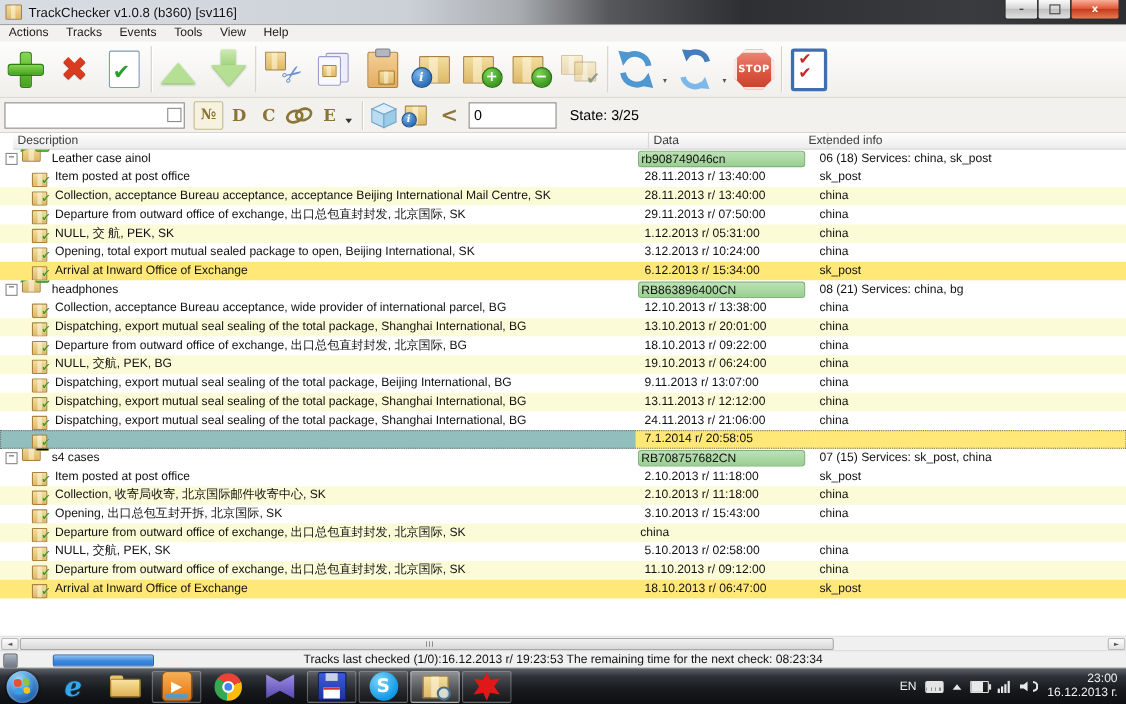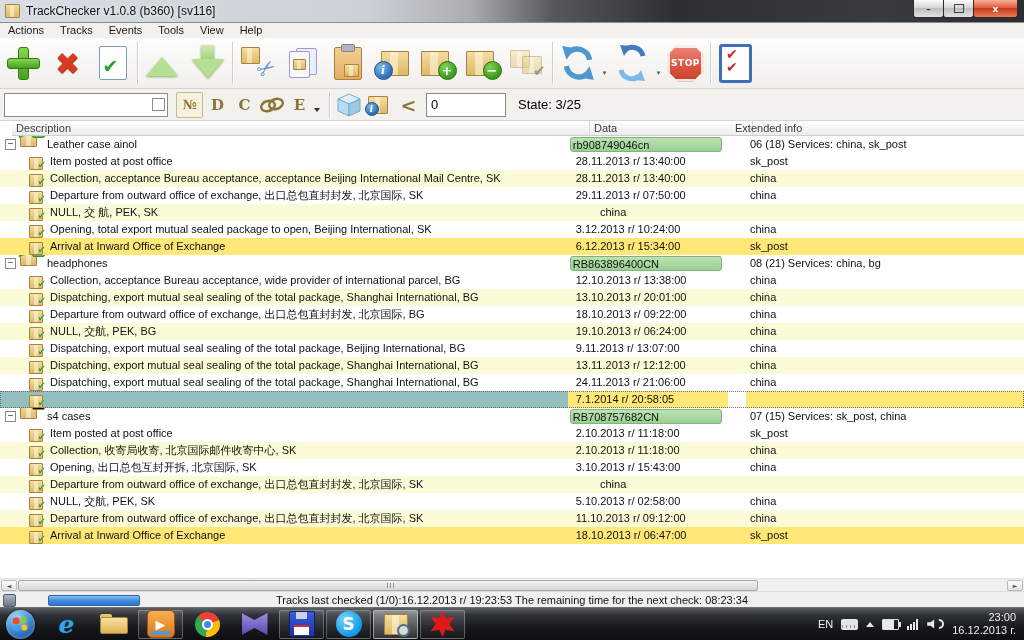--- a/index.html
+++ b/index.html
@@ -83,21 +83,21 @@
   #state-label{margin-left:12px;font-size:13px;color:#000;}
 
   
   #grid{left:0;top:121px;width:1024px;height:457px;background:#fff;}
   #grid-header{height:14px;background:linear-gradient(#fefefe,#ececec);border-bottom:1px solid #cfcfcf;position:relative;color:#3c3c3c;margin-left:12px;}
   #grid-header .hc{position:absolute;top:0;height:14px;line-height:14px;border-right:1px solid #d8d8d8;padding-left:4px;box-sizing:border-box;}
   .row{height:17px;display:flex;align-items:center;line-height:17px;white-space:nowrap;}
   .cell{height:17px;box-sizing:border-box;overflow:hidden;display:flex;align-items:center;}
   .cdesc{width:578px;padding-left:3px;}
   .cdata{width:163px;padding-left:8px;}
-  .cext{width:283px;padding-left:4px;margin-left:18px;}
+  .cext{width:283px;padding-left:4px;}
   .bg-white{background:#fff;} .bg-pale{background:#fbfbd8;} .bg-gold{background:#ffe878;}
   .row.selected{outline:1px dotted #6f6f6f;outline-offset:-1px;}
   .row.selected .cdesc{background:#92bfbd;}
   .row.selected .cdata,.row.selected .cext{background:#ffe878;}
   .xp{width:9px;height:9px;border:1px solid #898989;background:#fff;color:#333;
       font:9px/7px "DejaVu Sans Mono",monospace;text-align:center;margin:0 4px 0 2px;flex:none;}
   .grp-icon{position:relative;width:19px;height:27px;margin-right:8px;flex:none;}
   .grp-icon .pkg{width:15px;height:13px;margin-top:1px;}
   .grp-icon .up-arrow{position:absolute;left:-3px;top:-2px;width:0;height:0;
       border-left:4px solid transparent;border-right:4px solid transparent;border-bottom:8px solid #47a42b;transform:rotate(-20deg);}
@@ -410,20 +410,23 @@
         </div>
         <div class="cell cext">
           <span>china</span>
         </div>
       </div>
       <div class="row bg-pale">
         <div class="cell cdesc">
           <span class="ev-icon"><span class="pkg"></span><span class="chk g">✔</span></span>
           <span>NULL, 交 航, PEK, SK</span>
         </div>
+        <div class="cell cdata">
+          <span>1.12.2013 r/ 05:31:00</span>
+        </div>
         <div class="cell cext">
           <span>china</span>
         </div>
       </div>
       <div class="row bg-white">
         <div class="cell cdesc">
           <span class="ev-icon"><span class="pkg"></span><span class="chk g">✔</span></span>
           <span>Opening, total export mutual sealed package to open, Beijing International, SK</span>
         </div>
         <div class="cell cdata">

